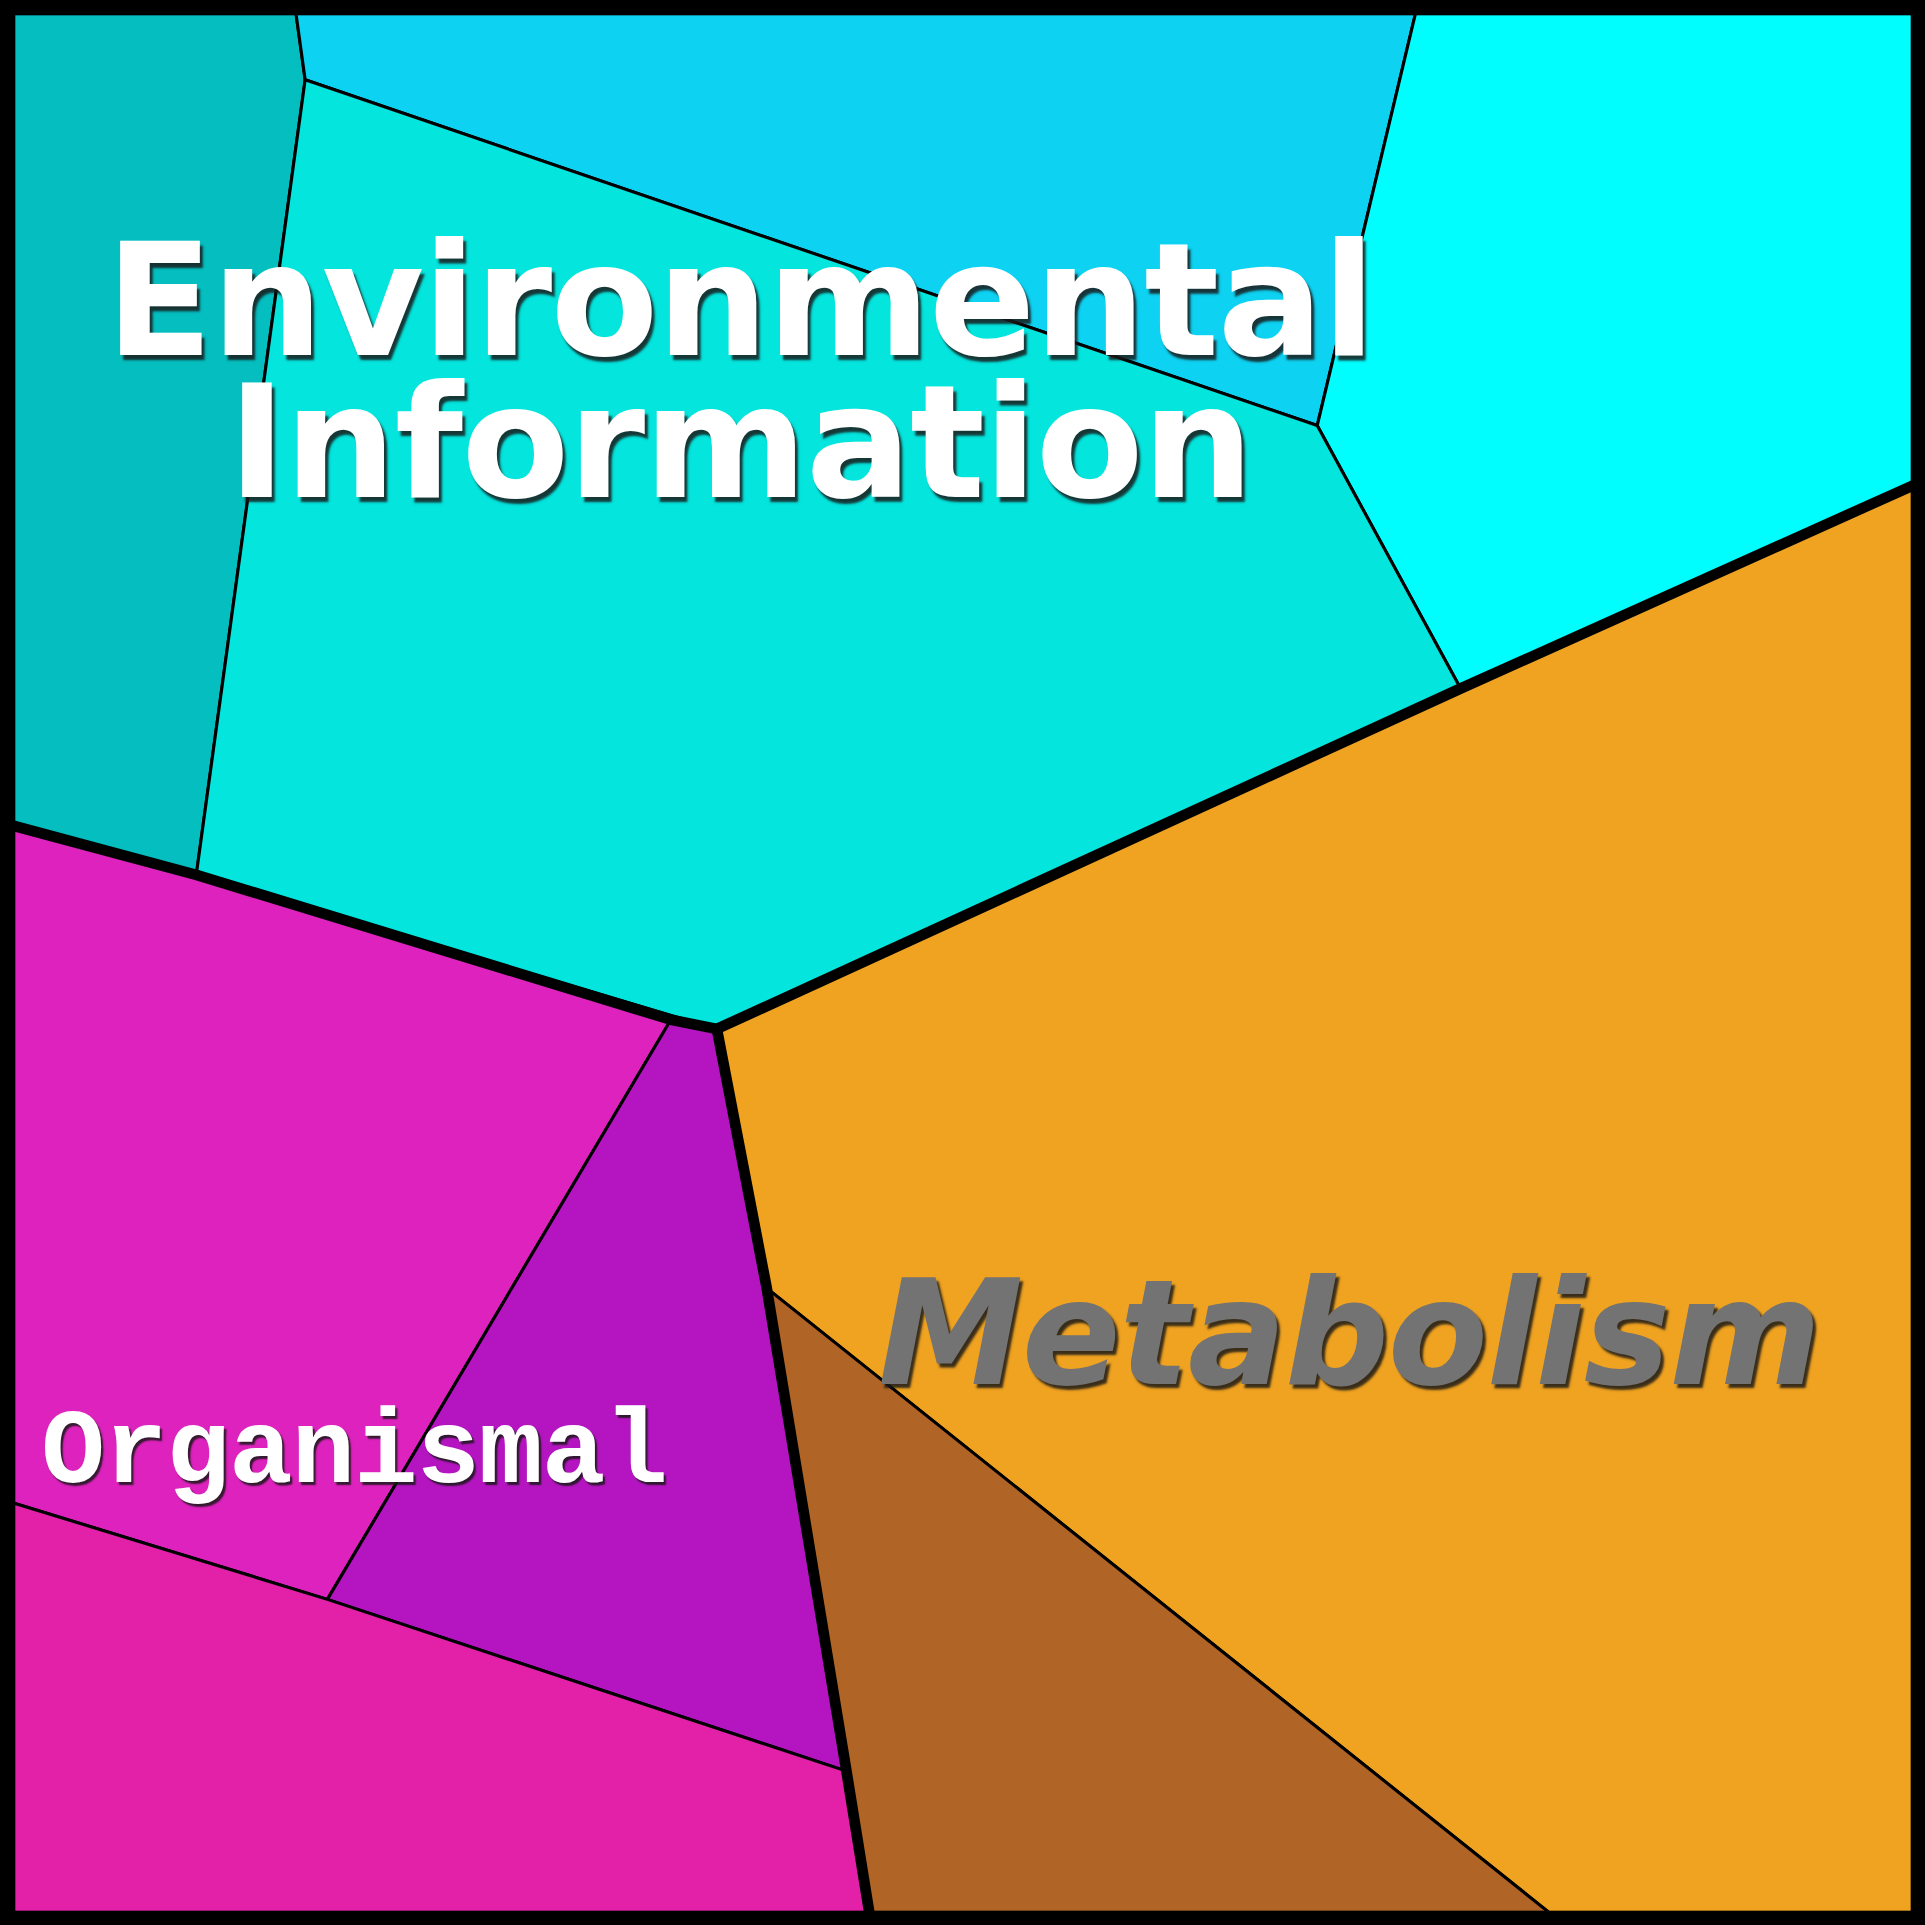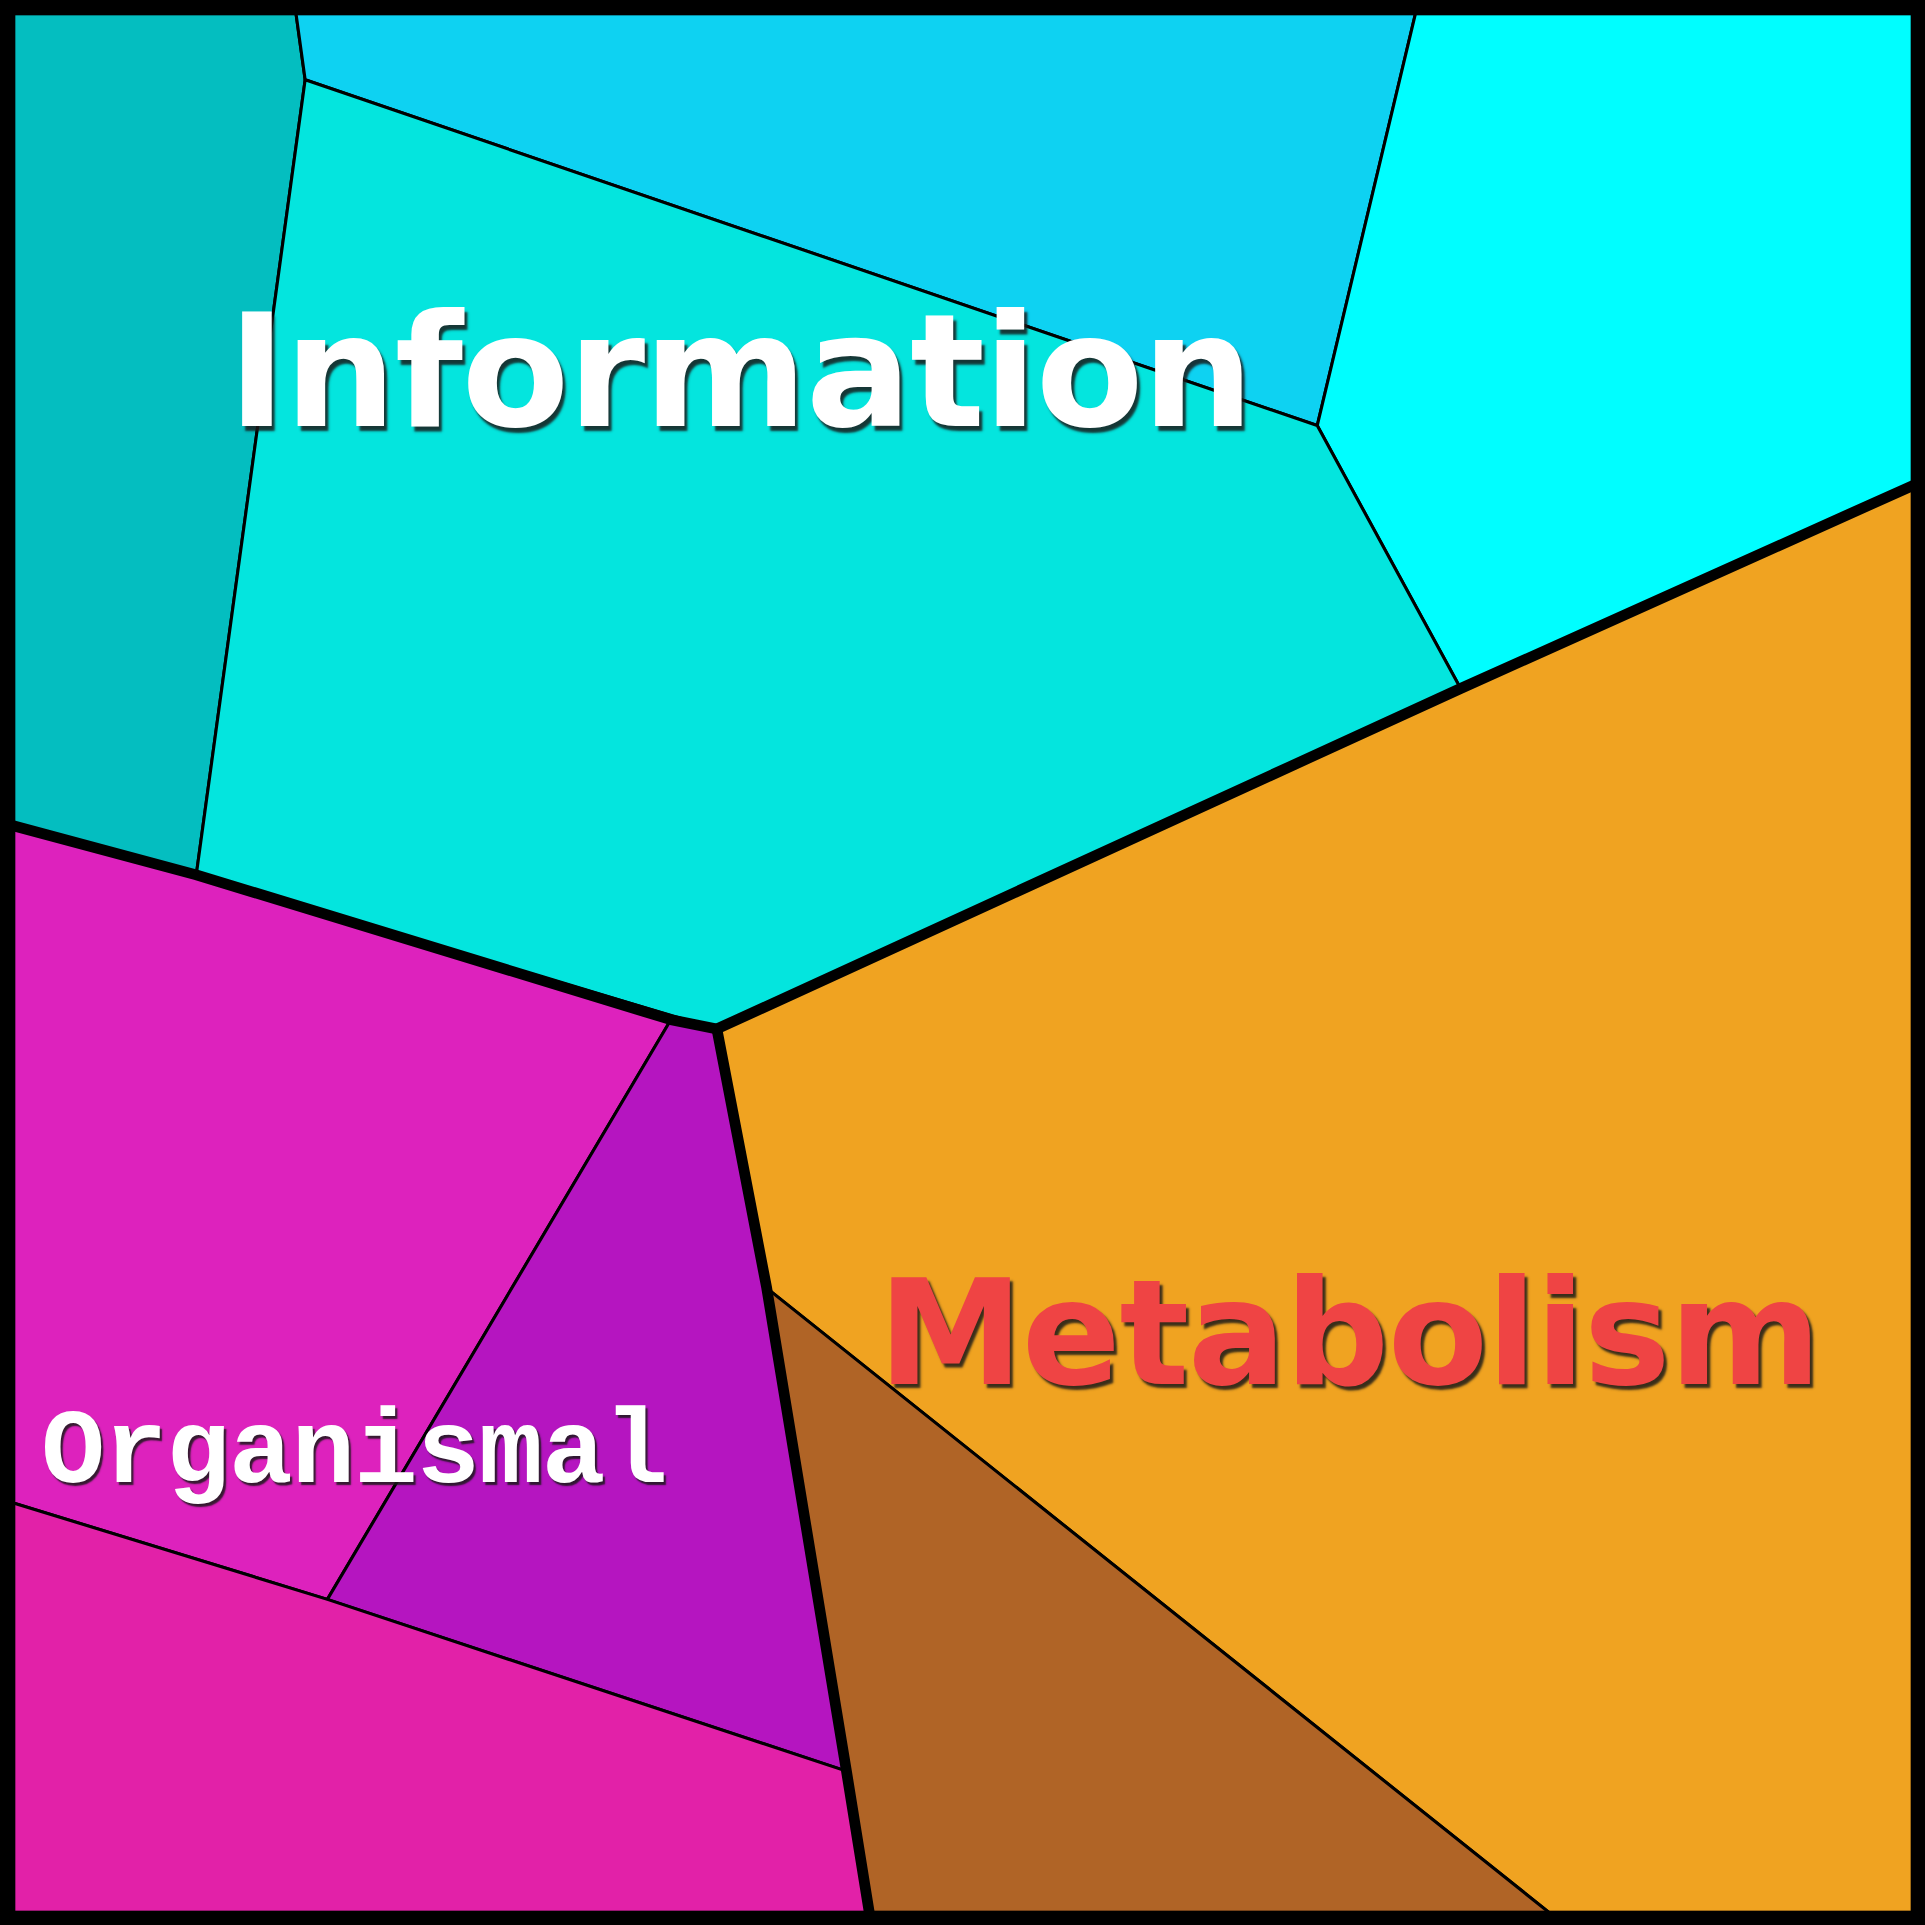--- a/index.html
+++ b/index.html
@@ -75,24 +75,25 @@
       </g>
     <g>
         <polyline points="10,1075 256,1141 875,1330 935,1342" fill="none" stroke="#000000" stroke-width="14" stroke-linejoin="round"></polyline>
         <polyline points="2502,630 1905,898 935,1342" fill="none" stroke="#000000" stroke-width="14" stroke-linejoin="round"></polyline>
         <polyline points="935,1342 1000,1680 1104,2310 1135,2502" fill="none" stroke="#000000" stroke-width="14" stroke-linejoin="round"></polyline>
       </g>
     <rect x="10" y="10" width="2492" height="2492" fill="none" stroke="#000000" stroke-width="20"></rect>
   </svg>
 
   <div class="label" id="label-eip" style="color: rgb(255, 255, 255);">
+    <span class="line">Environmental</span>
     <span class="line">Information</span>
   </div>
 
-  <div class="label" id="label-metabolism" style="color: #ef4444;">
+  <div class="label" id="label-metabolism" style="color: #737373; font-style: italic;">
     <span class="line">Metabolism</span>
   </div>
 
   <div class="label" id="label-organismal" style="color: rgb(255, 255, 255); font-family: Liberation Mono, monospace;">
     <span class="line">Organismal</span>
   </div>
 
 </div>
 
 

